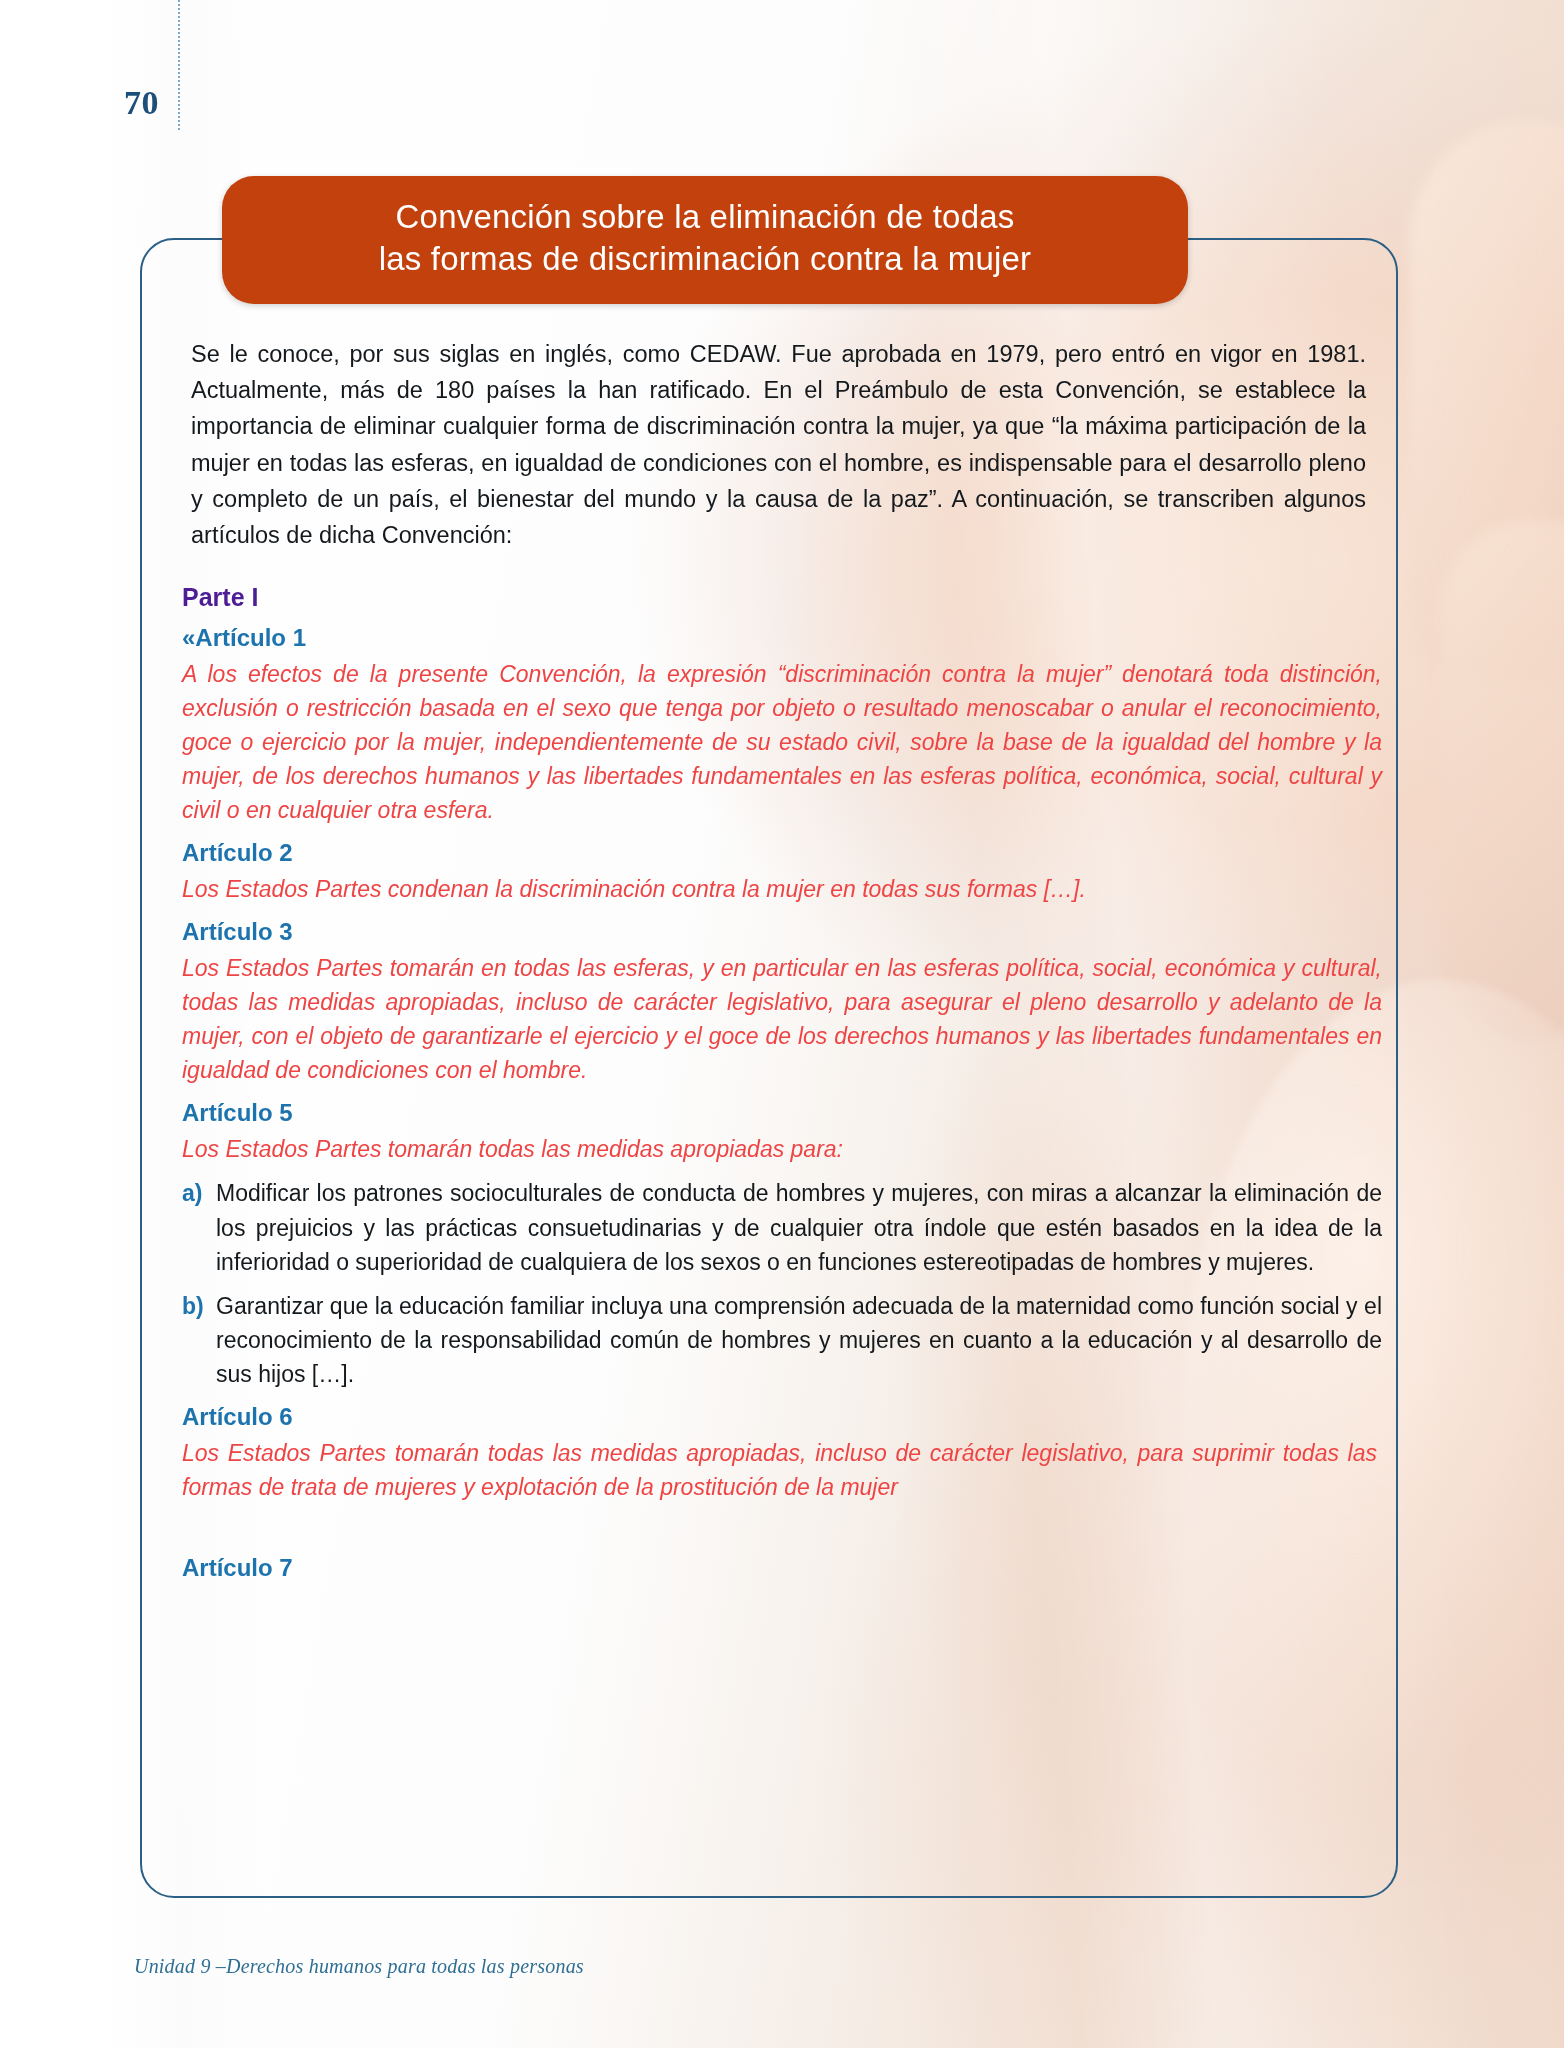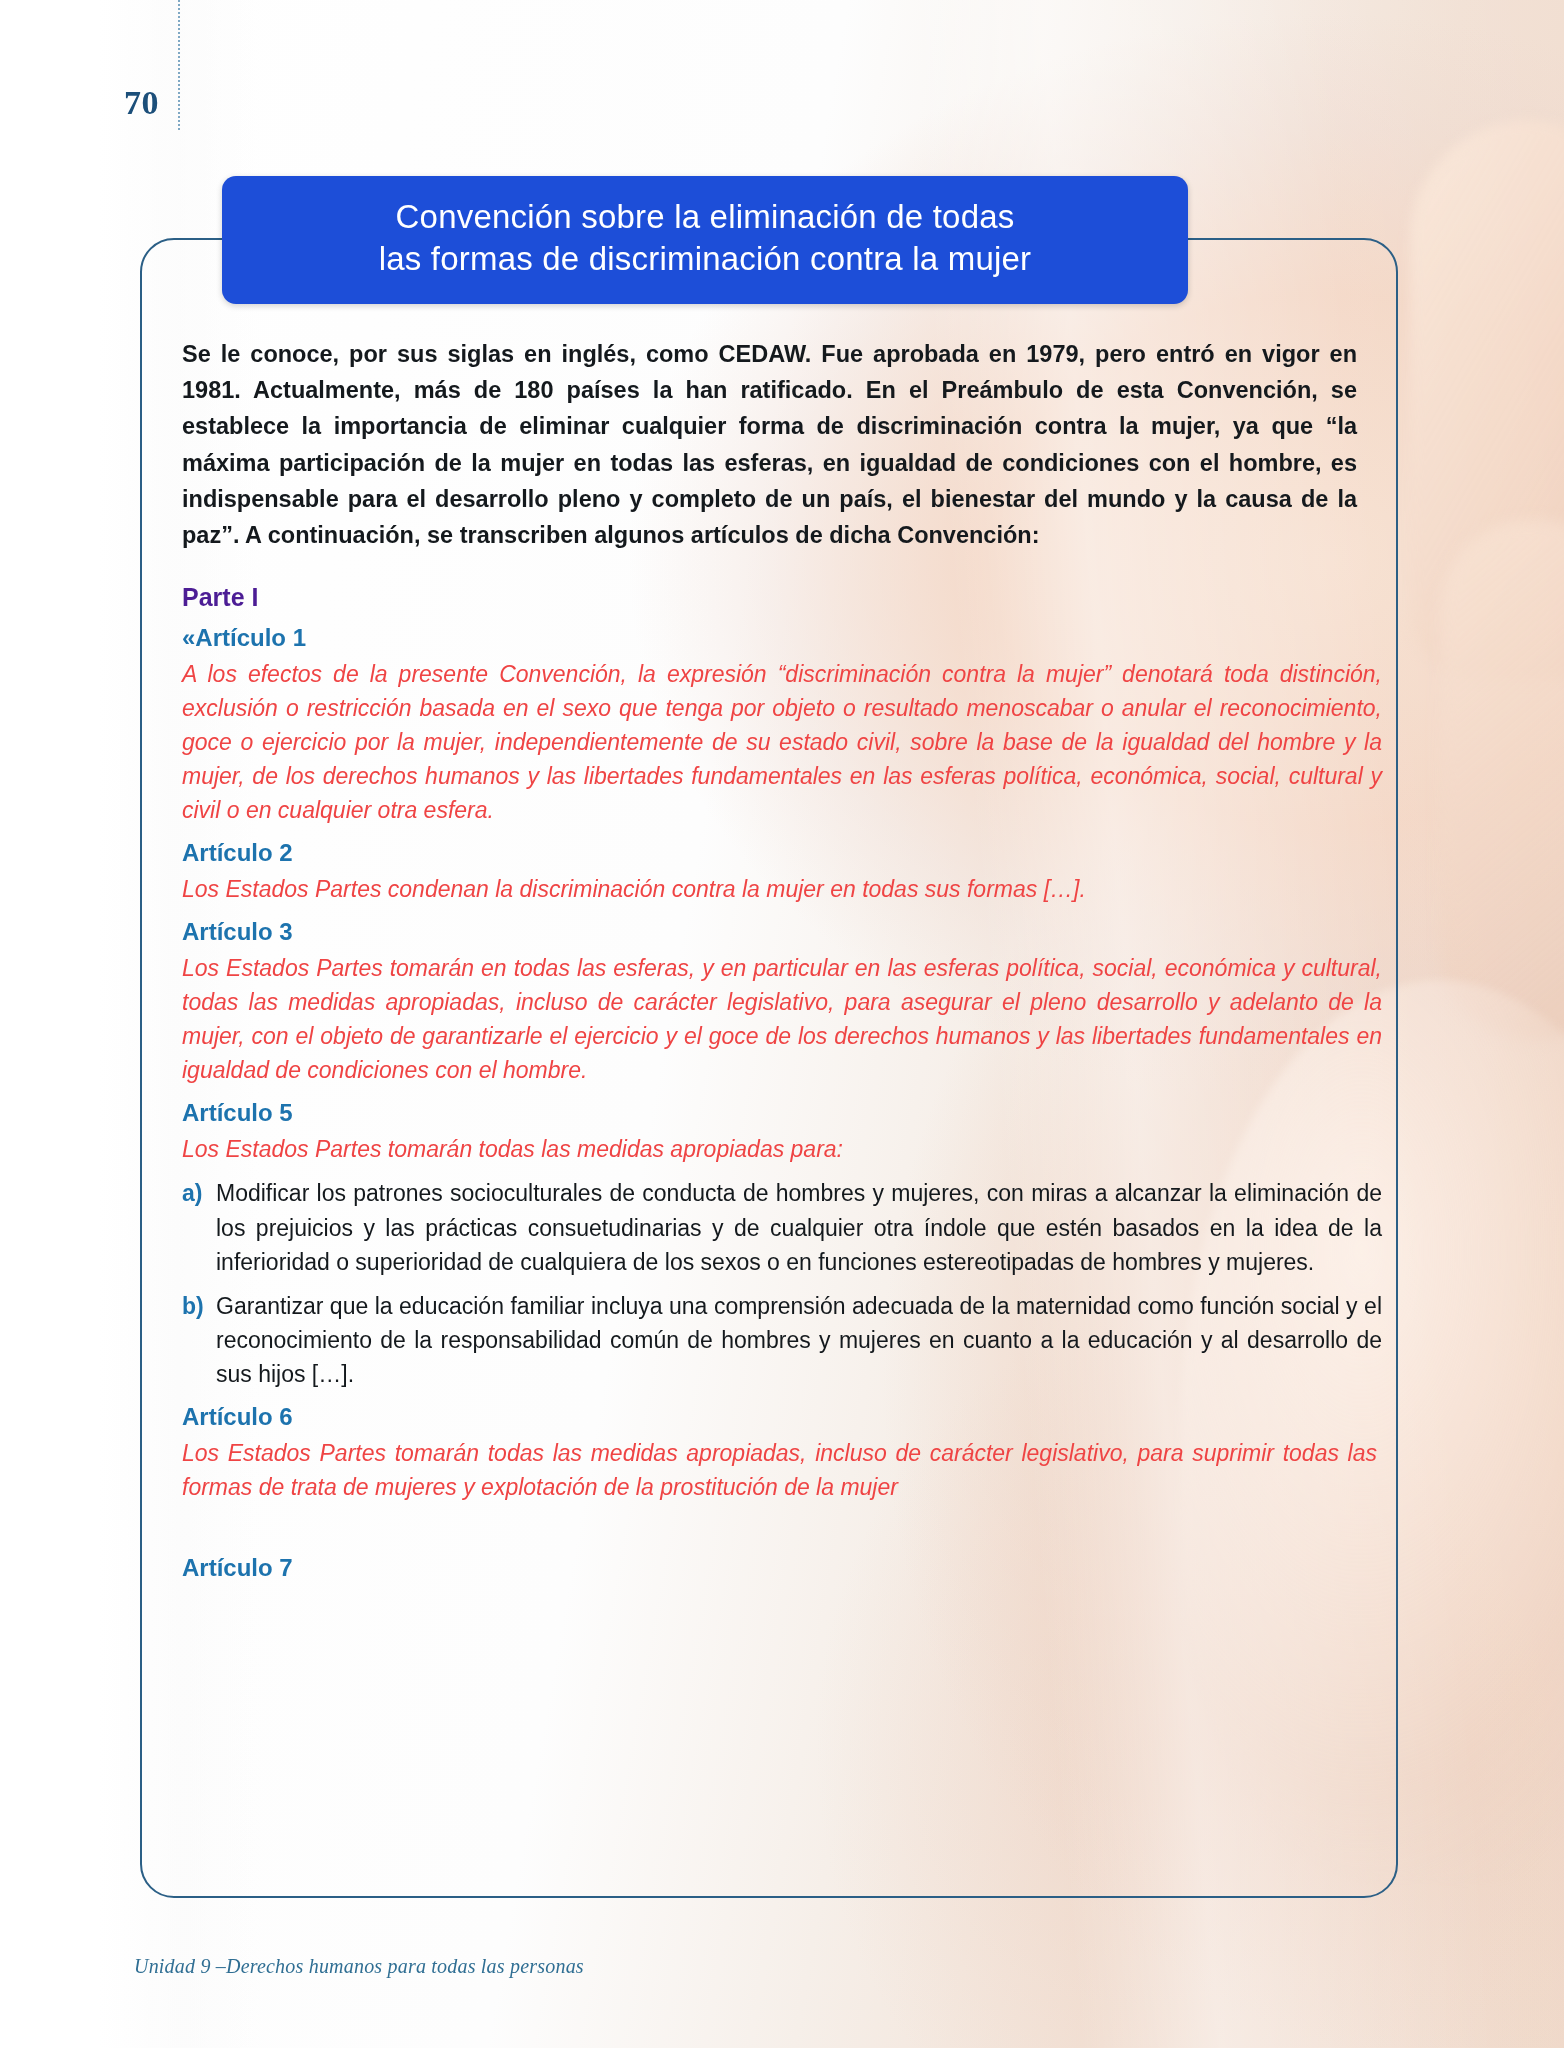--- a/index.html
+++ b/index.html
@@ -103,22 +103,22 @@
   }
 
   
   .title-banner {
     position: absolute;
     left: 222px;
     top: 176px;
     width: 966px;
     padding: 20px 34px 24px 34px;
     box-sizing: border-box;
-    background: #1d4ed8;
-    border-radius: 14px;
+    background: #c2410c;
+    border-radius: 32px;
     box-shadow: 0 2px 6px rgba(0,0,0,0.18);
   }
   .title-banner .title-line {
     color: #ffffff;
     font-size: 33px;
     line-height: 1.28;
     text-align: center;
     font-weight: 400;
     letter-spacing: 0.2px;
   }
@@ -126,24 +126,24 @@
   
   .text-col {
     position: absolute;
     left: 182px;
     top: 336px;
     width: 1200px;
   }
   .intro-p {
     font-size: 23.5px;
     line-height: 1.54;
-    font-weight: 700;
+    font-weight: 400;
     color: #14191d;
     text-align: justify;
-    margin: 0 0 30px 0;
+    margin: 0 0 30px 9px;
     width: 1175px;
   }
   .part-heading {
     font-size: 25px;
     font-weight: 700;
     color: #4c1d95;
     margin: 10px 0 6px 0;
   }
   .art-heading {
     font-size: 24px;

